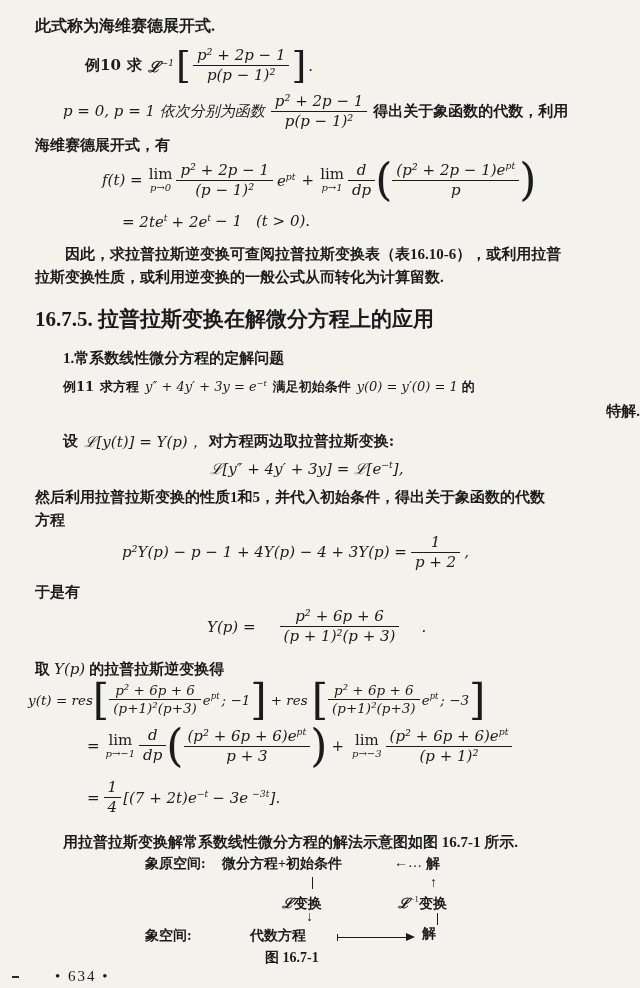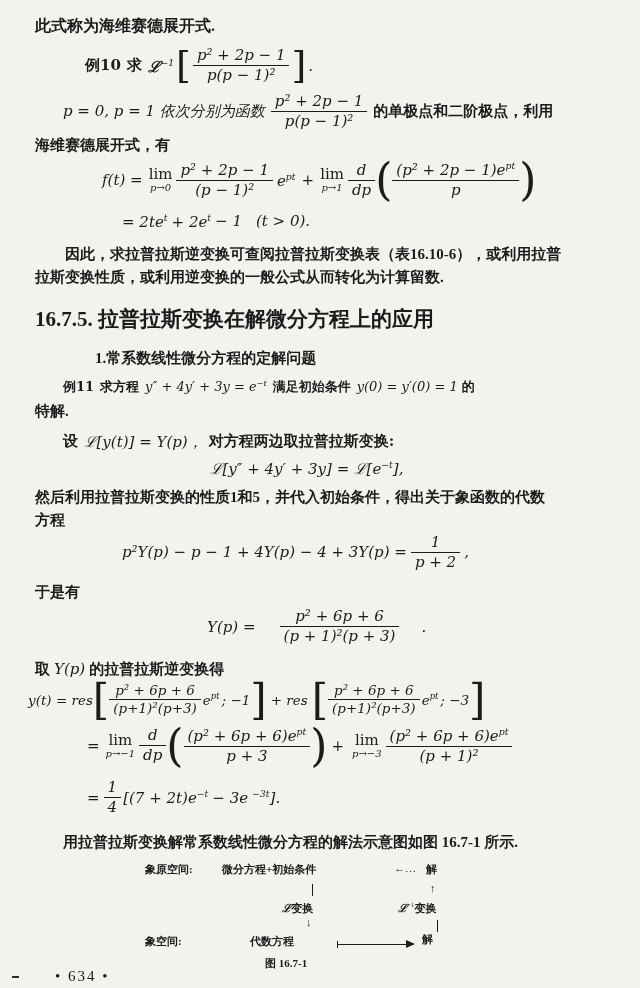--- a/index.html
+++ b/index.html
@@ -22,21 +22,21 @@
   .frac .num{display:block;padding:0 4px 1px;}
   .frac .den{display:block;border-top:1.5px solid #1b1b1b;padding:1px 4px 0;}
   .lim{display:inline-block;text-align:center;vertical-align:middle;}
   .lim .w{display:block;line-height:1;font-style:normal;}
   .lim .s{display:block;font-size:10px;line-height:1.1;}
   .big{font-weight:400;line-height:0.55;vertical-align:middle;font-style:normal;}
   .sp4{margin:0 4px;} .sp6{margin:0 6px;} .sp2{margin:0 2px;}
   .para{font-size:15px;line-height:23px;}
   .hline{white-space:nowrap;}
   
-  .diagram{position:relative;height:112px;margin-top:8px;font-size:11px;}
+  .diagram{position:relative;height:112px;margin-top:1px;font-size:14px;}
   .dg{position:absolute;white-space:nowrap;}
   .vline{position:absolute;width:0;border-left:1.6px solid #1b1b1b;}
   .rarrow{position:absolute;height:0;border-top:1.8px solid #1b1b1b;}
   .rarrow:after{content:"";position:absolute;right:-2px;top:-5px;border-left:9px solid #1b1b1b;border-top:4px solid transparent;border-bottom:4px solid transparent;}
   .rarrow:before{content:"";position:absolute;left:0;top:-4px;height:7px;border-left:1.8px solid #1b1b1b;}
   .speck{position:absolute;background:#2a2a2a;}
   .footer{position:absolute;left:55px;top:954px;font-size:15px;font-weight:400;letter-spacing:2px;}
 </style>
 </head>
 <body>
@@ -57,21 +57,21 @@
     <span class="big sp2" style="font-size:38px;">]</span>
     <span>.</span>
   </div>
 
   <div class="eq blk" style="margin:8px 0 0 63px;">
     <span>p = 0, p = 1 依次分别为函数</span>
     <span class="frac sp6">
       <span class="num">p² + 2p − 1</span>
       <span class="den">p(p − 1)²</span>
     </span>
-    <span class="cjk">的单极点和二阶极点，利用</span>
+    <span class="cjk">得出关于象函数的代数，利用</span>
   </div>
   <div class="blk para cjk" style="margin:4px 0 0 35px;">海维赛德展开式，有</div>
 
   <div class="eq blk" style="margin:4px 0 0 100px;">
     <span class="sp2">f(t) =</span>
     <span class="lim sp4">
       <span class="w">lim</span>
       <span class="s">p→0</span>
     </span>
     <span class="frac">
@@ -106,31 +106,31 @@
   <div class="blk para cjk" style="margin:12px 35px 0 35px;">
     <div class="hline" style="text-indent:30px;">因此，求拉普拉斯逆变换可查阅拉普拉斯变换表（表16.10-6），或利用拉普</div>
     <div class="hline">拉斯变换性质，或利用逆变换的一般公式从而转化为计算留数.</div>
   </div>
 
   <div class="blk cjk" style="margin:16px 0 0 35px;font-size:21px;font-weight:700;">
     <span>16.7.5.</span>
     <span>拉普拉斯变换在解微分方程上的应用</span>
   </div>
 
-  <div class="blk cjk" style="margin:16px 0 0 95px;font-size:15px;font-weight:700;">1.常系数线性微分方程的定解问题</div>
+  <div class="blk cjk" style="margin:16px 0 0 63px;font-size:15px;font-weight:700;">1.常系数线性微分方程的定解问题</div>
 
   <div class="eq blk" style="margin:10px 0 0 63px;font-size:13px;">
     <span class="cjk" style="font-weight:700;">例11</span>
     <span class="cjk sp6">求方程</span>
     <span><span>y″ + 4y′ + 3y = e</span><sup>−t</sup></span>
     <span class="cjk sp6">满足初始条件</span>
     <span>y(0) = y′(0) = 1</span>
     <span class="cjk sp4">的</span>
   </div>
-  <div class="blk para cjk" style="margin:4px 0 0 35px;">特解.</div>
+  <div class="blk para cjk" style="margin:4px 0 0 35px;text-align:right;">特解.</div>
 
   <div class="eq blk" style="margin:8px 0 0 63px;">
     <span class="cjk">设</span>
     <span class="sp6">ℒ[y(t)] = Y(p)，</span>
     <span class="cjk">对方程两边取拉普拉斯变换:</span>
   </div>
 
   <div class="eq blk" style="margin:6px 0 0 210px;">
     <span><span>ℒ[y″ + 4y′ + 3y] = ℒ[e</span><sup>−t</sup><span>],</span></span>
   </div>

